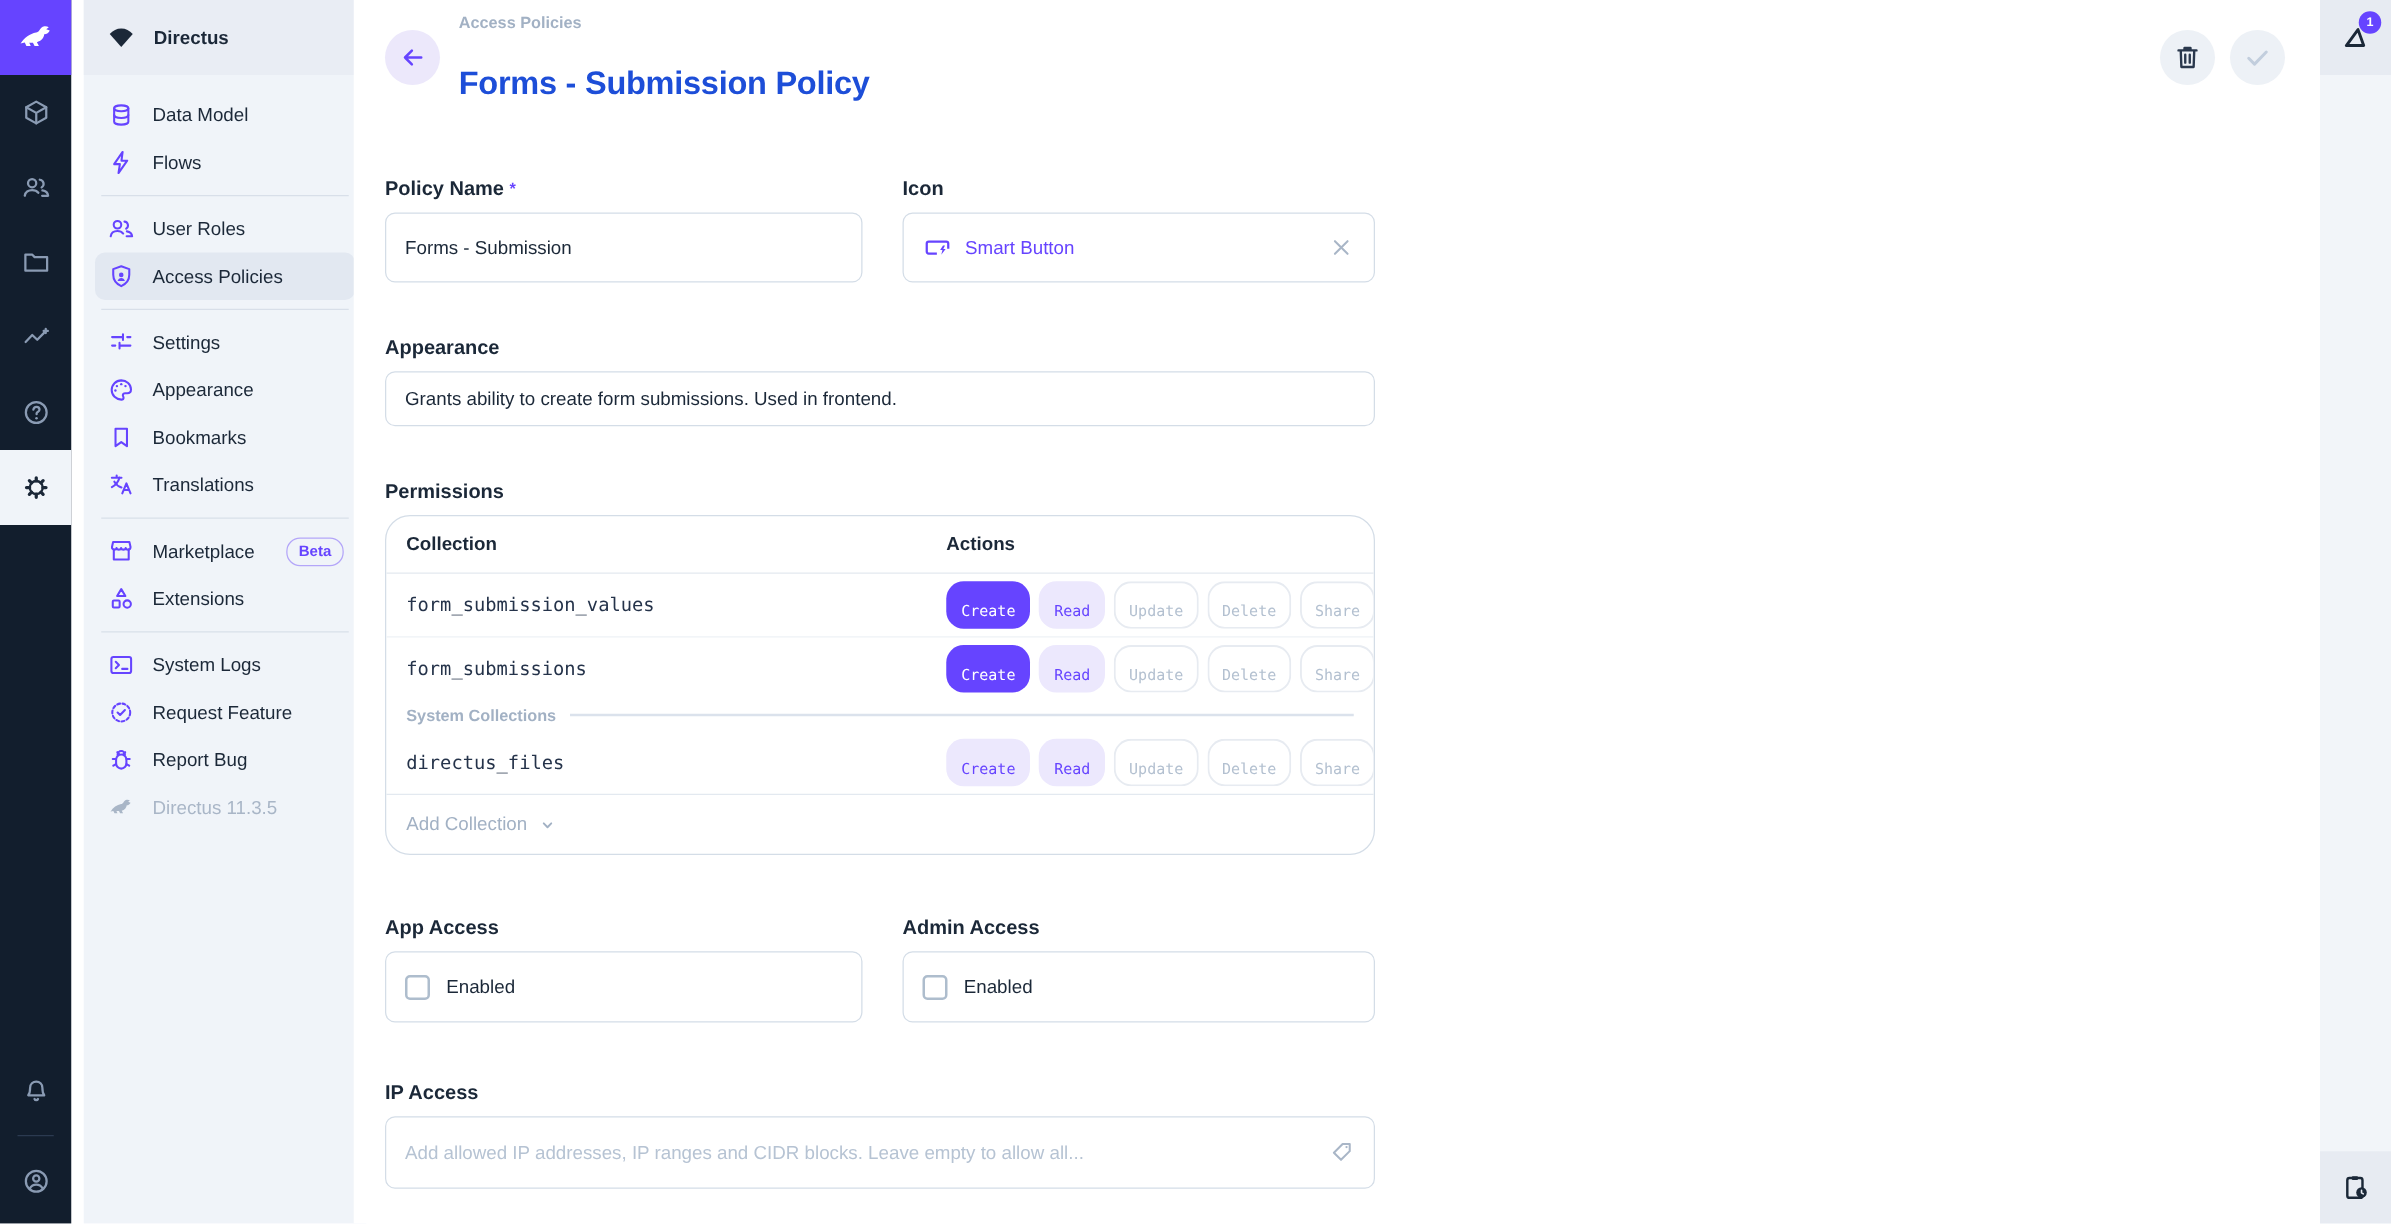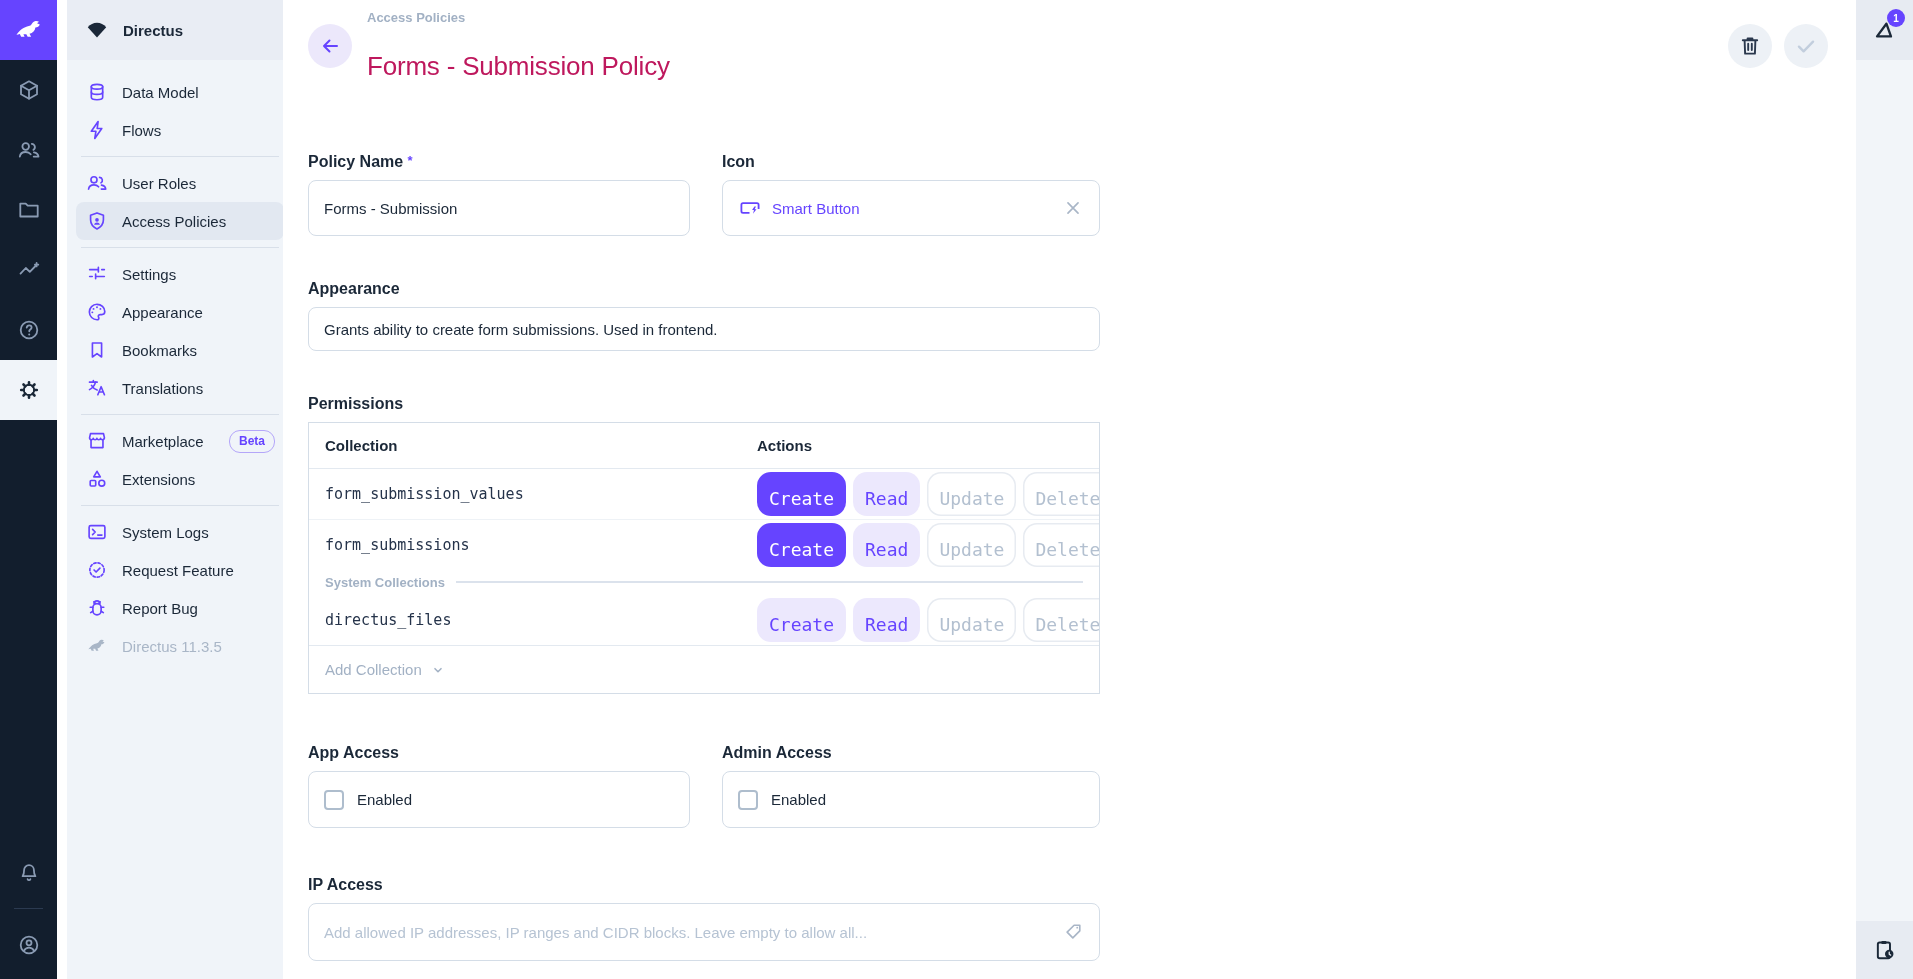--- a/index.html
+++ b/index.html
@@ -35,48 +35,48 @@
   .notif-badge { position:absolute; top:9px; right:8px; min-width:18px; height:18px; border-radius:9px; background:#6644ff; color:#fff; font-size:10px; font-weight:700; display:flex; align-items:center; justify-content:center; }
   .strip-bottom { position:absolute; bottom:0; left:0; width:57px; height:58px; background:#e7ebf2; display:flex; align-items:center; justify-content:center; cursor:pointer; color:#1b2838; }
 
   
   .main { position:absolute; left:283px; top:0; right:57px; height:100%; background:#fff; }
   .page-header { position:absolute; left:0; right:0; top:0; height:92px; display:flex; align-items:center; padding:0 28px 0 25px; }
   .circle-btn { width:44px; height:44px; border-radius:50%; display:flex; align-items:center; justify-content:center; flex:none; cursor:pointer; }
   .back-btn { background:#ece8fb; color:#6644ff; }
   .title-block { margin-left:15px; }
   .breadcrumb { font-size:13px; font-weight:600; color:#a2b1c4; margin-bottom:1px; }
-  .page-title { font-size:26px; font-weight:400; color:#be185d; letter-spacing:-.2px;margin-top:26px; }
+  .page-title { font-size:26px; font-weight:700; color:#1d4ed8; letter-spacing:-.2px;margin-top:26px; }
   .header-actions { margin-left:auto; display:flex; gap:12px; }
   .trash-btn { background:#edf1f6; color:#2a384d; }
   .check-btn { background:#edf1f6; color:#c2cedd; }
 
-  .page-content { position:absolute; left:25px; top:153px; width:792px; }
+  .page-content { position:absolute; left:25px; top:143px; width:792px; }
   .two-col { display:grid; grid-template-columns:382px 378px; column-gap:32px; }
   .field-label { font-size:16px; font-weight:700; color:#1b2838; margin-bottom:9px; }
   .req { color:#6644ff; font-size:13px; vertical-align:top; }
   .input { height:56px; border:1.5px solid #d4dde7; border-radius:8px; background:#fff; display:flex; align-items:center; padding:0 15px; font-size:15px; color:#1b2838; }
   .input.full { width:100%; }
   .icon-field { gap:10px; }
   .icon-field .val { color:#6644ff; font-weight:500; }
   .icon-field .clear { margin-left:auto; color:#a9b6c7; cursor:pointer; }
   .placeholder { color:#b6c3d3; }
 
   .section { margin-top:44px; }
   .section-app { margin-top:50px; }
   .section-ip { margin-top:48px; }
 
   
-  .perm-panel { border:1.5px solid #d4dde7; border-radius:0; background:#fff; overflow:hidden; }
+  .perm-panel { border:1.5px solid #d4dde7; border-radius:20px; background:#fff; overflow:hidden; }
   .perm-header { height:46px; display:grid; grid-template-columns:432px 1fr; align-items:center; padding:0 16px; border-bottom:1.5px solid #e3e9f0; font-size:15px; font-weight:700; color:#1b2838; }
   .perm-row { height:50px; display:grid; grid-template-columns:432px 1fr; align-items:center; padding:0 16px; }
   .perm-row + .perm-row { border-top:1.5px solid #eef2f6; }
   .coll-name { font-family:"DejaVu Sans Mono","Liberation Mono",monospace; font-size:15px; color:#25334a; }
   .actions-cell { display:flex; align-items:center; gap:7px; }
-  .chip { font-family:"DejaVu Sans Mono","Liberation Mono",monospace; font-size:18px; line-height:1; padding:18px 12px 8px; border-radius:14px; cursor:pointer; }
+  .chip { font-family:"DejaVu Sans Mono","Liberation Mono",monospace; font-size:12px; line-height:1; padding:18px 12px 8px; border-radius:14px; cursor:pointer; }
   .chip.full { background:#6644ff; color:#fff; }
   .chip.custom { background:#ece8fd; color:#6644ff; }
   .chip.none { background:#fff; color:#b3c0d0; box-shadow:inset 0 0 0 1.5px #e7ebf1; }
   .group-zone { height:26px; display:flex; align-items:center; padding:0 16px; gap:11px; }
   .group-label { font-size:13px; font-weight:600; color:#a2b1c4; white-space:nowrap; }
   .group-line { flex:1; height:1.5px; background:#dbe2ec; }
   .add-row { height:48px; display:flex; align-items:center; gap:7px; padding:0 16px; border-top:1.5px solid #e3e9f0; color:#a2b1c4; font-size:15px; font-weight:500; cursor:pointer; }
 
   .check-field { gap:13px; cursor:pointer; }
   .checkbox { width:20px; height:20px; border:2px solid #aebdcd; border-radius:4px; background:#fff; flex:none; }

